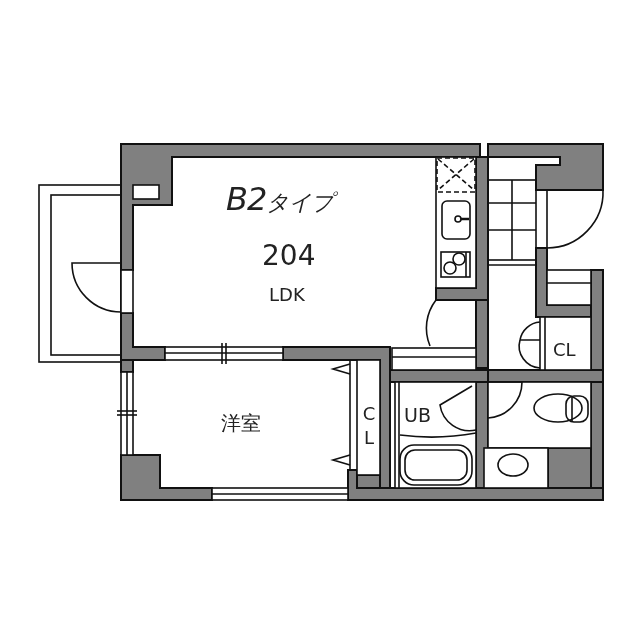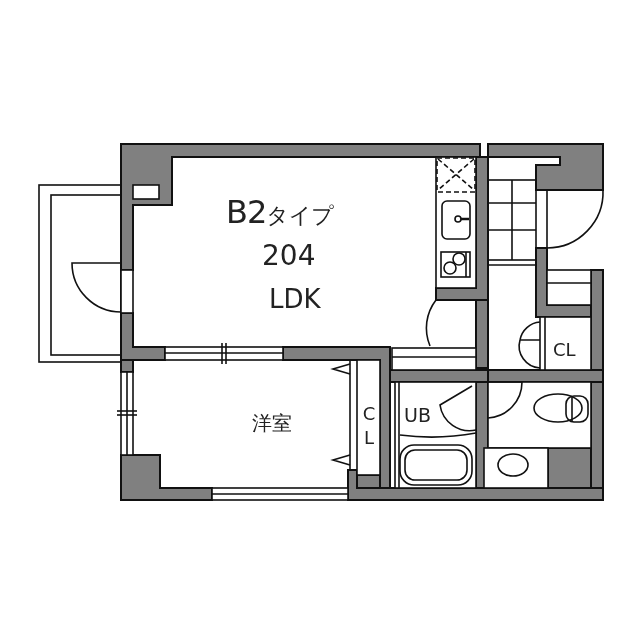--- a/index.html
+++ b/index.html
@@ -1,24 +1,24 @@
 <!DOCTYPE html>
 <html><head>
 <meta charset="utf-8">
 <style>
   html, body { margin: 0; padding: 0; background: #ffffff; }
   body { width: 639px; height: 640px; position: relative; overflow: hidden; font-family: "DejaVu Sans", "Liberation Sans", sans-serif; }
   #plan { position: absolute; left: 0; top: 0; width: 639px; height: 640px; }
   .lbl { position: absolute; color: #222; white-space: nowrap; line-height: 1; }
-  .type-title { left: 226px; top: 196px; font-size: 30px; letter-spacing: -1px; }
+  .type-title { left: 226px; top: 183px; font-size: 30px; letter-spacing: -1px; font-style: italic; }
   .type-title .big { font-size: 32px; }
   .type-title .kana { font-size: 22px; letter-spacing: 0; }
   .unit-no { left: 262px; top: 242px; font-size: 28px; }
-  .ldk { left: 269px; top: 286px; font-size: 26px; }
-  .western { left: 221px; top: 413px; font-size: 20px; margin-left: 31px; }
+  .ldk { left: 269px; top: 286px; font-size: 18px; }
+  .western { left: 221px; top: 413px; font-size: 20px; }
   .cl-v { left: 362px; top: 402px; font-size: 18px; width: 14px; text-align: center; line-height: 24px; white-space: normal; word-break: break-all; }
   .ub { left: 404px; top: 406px; font-size: 19px; text-align: right; }
   .cl-h { left: 553px; top: 341px; font-size: 18px; }
 </style>
 </head>
 <body>
 
 <svg id="plan" viewBox="0 0 639 640" xmlns="http://www.w3.org/2000/svg">
   <g fill="#808080" stroke="#111" stroke-width="2">
 

